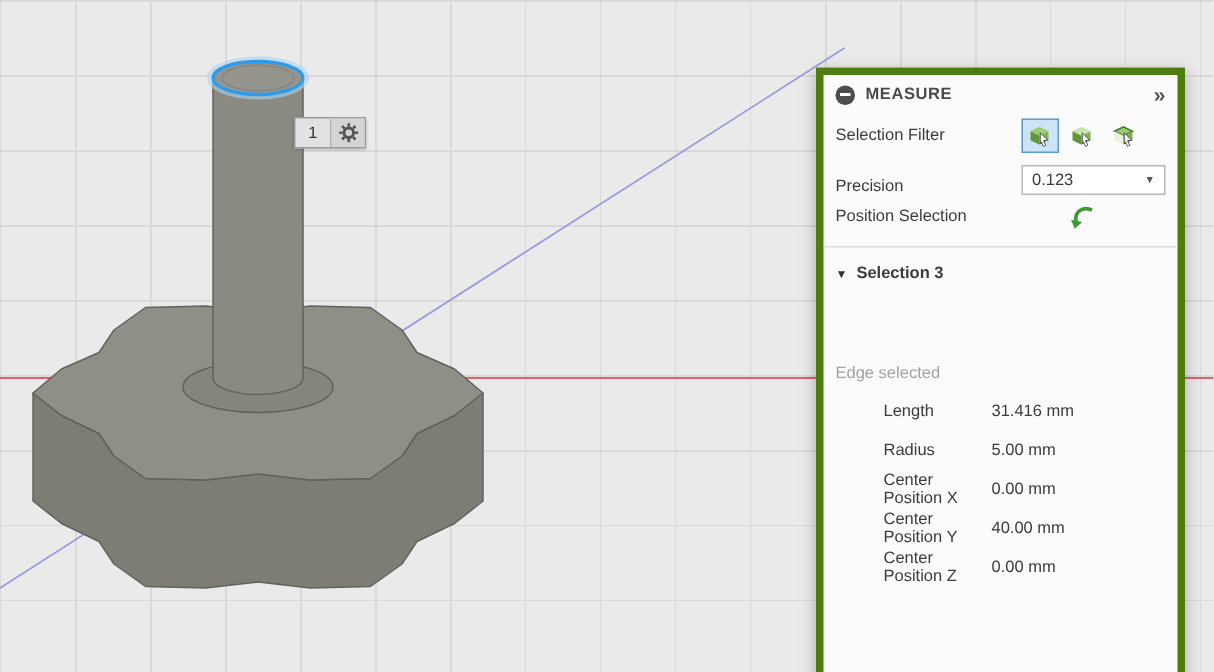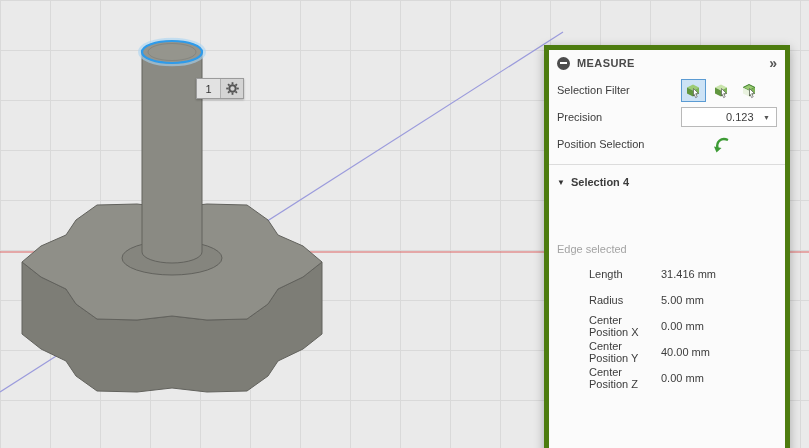--- a/index.html
+++ b/index.html
@@ -50,36 +50,36 @@
   .collapse-icon {
     width: 13px; height: 13px; border-radius: 50%; background: #4d4d4d;
     display: flex; align-items: center; justify-content: center; cursor: pointer; flex: none;
   }
   .collapse-icon .minus { width: 7px; height: 2px; background: #fff; }
   .panel-title { font-weight: bold; color: #4a4a4a; letter-spacing: .4px; }
   .expand-icon { margin-left: auto; color: #555; font-weight: bold; font-size: 14px; line-height: 1; cursor: pointer; }
 
   .field-row { display: flex; align-items: center; padding: 0 8px; gap: 36px; }
   .f-filter { height: 28px; }
-  .f-precision { height: 26px; }
+  .f-precision { height: 26px; align-items: flex-end; }
   .f-restart { height: 28px; }
   .field-label { width: 88px; flex: none; }
 
   .filter-buttons { display: flex; gap: 3px; }
   .filter-btn {
     width: 25px; height: 23px; display: flex; align-items: center; justify-content: center;
     border: 1px solid transparent; background: transparent; cursor: pointer; padding: 0;
   }
   .filter-btn.selected { background: #cde3f6; border-color: #5b9bd3; }
 
   .dropdown {
     flex: 1; height: 20px; border: 1px solid #b9b9b9; background: #fff;
     display: flex; align-items: center; padding: 0 6px; gap: 4px; cursor: pointer;
   }
-  .dropdown .value { flex: 1; margin-left: 38px; }
+  .dropdown .value { flex: 1; }
   .caret { font-size: 7px; color: #555; }
 
   .restart-wrap { margin-left: 32px; display: flex; align-items: center; cursor: pointer; }
 
   .divider { height: 1px; background: #dcdcdc; margin: 6px 0; }
 
   .section-header { display: flex; align-items: center; gap: 6px; padding: 5px 8px; font-weight: bold; cursor: pointer; }
   .tri { font-size: 8px; color: #333; }
 
   .edge-note { padding: 4px 8px 2px; color: #a3a3a3; height: 22px; margin-top: 46px; }
@@ -206,21 +206,21 @@
         <path d="M15 4 C8 1 3 6 4.5 12" stroke="#3d9b35" stroke-width="2.4" fill="none"></path>
         <polygon points="1,10.5 8.5,12 3.5,16.5" fill="#3d9b35"></polygon>
       </svg>
     </span>
   </div>
 
   <div class="divider"></div>
 
   <div class="section-header">
     <span class="tri">▼</span>
-    <span>Selection 4</span>
+    <span>Selection 3</span>
   </div>
 
   <div class="edge-note">Edge selected</div>
 
   <div class="meas-row">
     <span class="meas-label">Length</span>
     <span class="meas-value">31.416 mm</span>
   </div>
   <div class="meas-row">
     <span class="meas-label">Radius</span>

